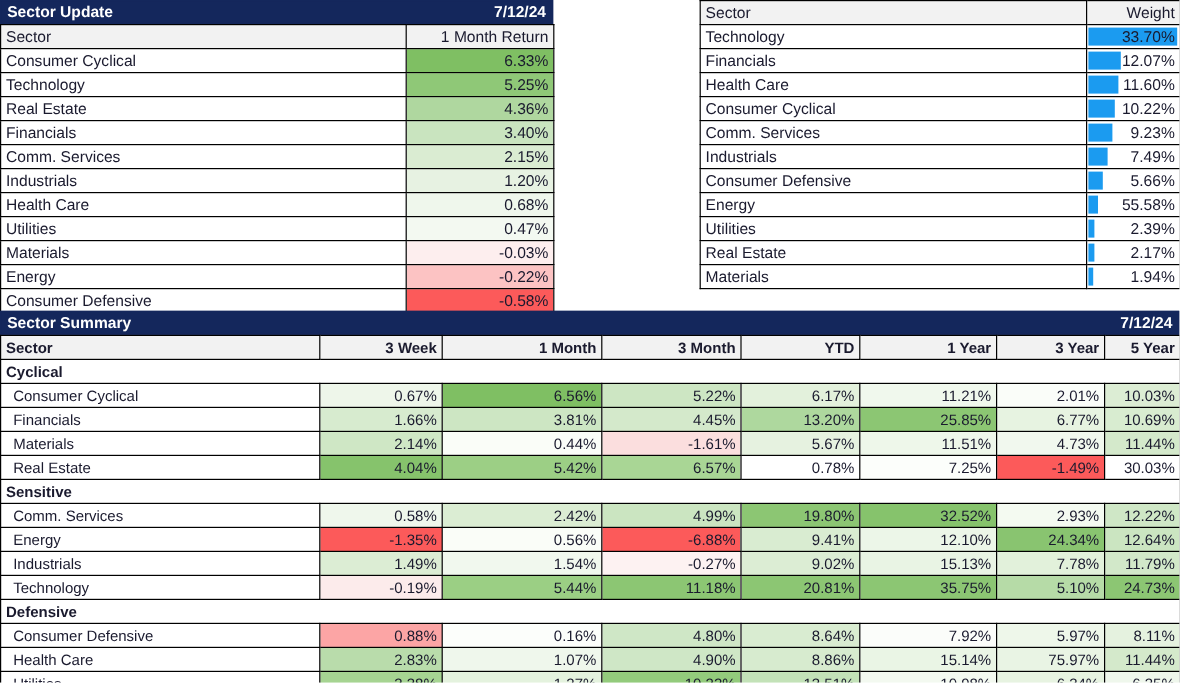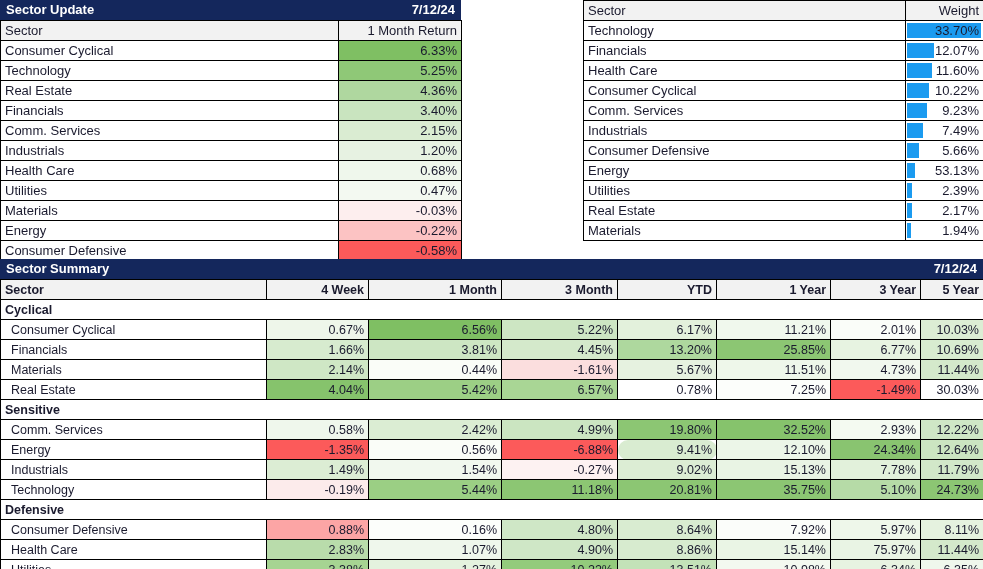--- a/index.html
+++ b/index.html
@@ -222,21 +222,21 @@
           <tr>
             <td class="lbl">Industrials</td>
             <td class="weightcell"><span class="bar" style="width: 16.4469px; background: rgb(27, 155, 240);"></span><span class="wtxt">7.49%</span></td>
           </tr>
           <tr>
             <td class="lbl">Consumer Defensive</td>
             <td class="weightcell"><span class="bar" style="width: 12.4285px; background: rgb(27, 155, 240);"></span><span class="wtxt">5.66%</span></td>
           </tr>
           <tr>
             <td class="lbl">Energy</td>
-            <td class="weightcell"><span class="bar" style="width: 7.75134px; background: rgb(27, 155, 240);"></span><span class="wtxt">53.13%</span></td>
+            <td class="weightcell"><span class="bar" style="width: 7.75134px; background: rgb(27, 155, 240);"></span><span class="wtxt">55.58%</span></td>
           </tr>
           <tr>
             <td class="lbl">Utilities</td>
             <td class="weightcell"><span class="bar" style="width: 5.24807px; background: rgb(27, 155, 240);"></span><span class="wtxt">2.39%</span></td>
           </tr>
           <tr>
             <td class="lbl">Real Estate</td>
             <td class="weightcell"><span class="bar" style="width: 4.76499px; background: rgb(27, 155, 240);"></span><span class="wtxt">2.17%</span></td>
           </tr>
           <tr>
@@ -259,21 +259,21 @@
           <col style="width:133px;">
         <col style="width:116px;">
           <col style="width:99px;">
           <col style="width:114px;">
         <col style="width:90px;">
           <col style="width:63px;">
       </colgroup>
       <tbody id="ss-head">
           <tr class="colhead-sum">
             <td class="sec">Sector</td>
-            <td class="num">4 Week</td>
+            <td class="num">3 Week</td>
             <td class="num">1 Month</td>
             <td class="num">3 Month</td>
             <td class="num">YTD</td>
             <td class="num">1 Year</td>
             <td class="num">3 Year</td>
             <td class="num">5 Year</td>
           </tr>
         </tbody>
       <tbody id="ss-body">
           <tr class="grouprow">
@@ -330,21 +330,21 @@
             <td class="num" style="background: rgb(140, 198, 115);">19.80%</td>
             <td class="num" style="background: rgb(134, 195, 108);">32.52%</td>
             <td class="num" style="background: rgb(244, 250, 241);">2.93%</td>
             <td class="num" style="background: rgb(207, 231, 198);">12.22%</td>
           </tr>
           <tr>
             <td class="sec indent">Energy</td>
             <td class="num" style="background: rgb(252, 90, 90);">-1.35%</td>
             <td class="num" style="background: rgb(250, 253, 248);">0.56%</td>
             <td class="num" style="background: rgb(252, 90, 90);">-6.88%</td>
-            <td class="num" style="background: rgb(217, 236, 209); border-radius: 10px;">9.41%</td>
+            <td class="num" style="background: rgb(217, 236, 209);">9.41%</td>
             <td class="num" style="background: rgb(236, 246, 232);">12.10%</td>
             <td class="num" style="background: rgb(137, 196, 112);">24.34%</td>
             <td class="num" style="background: rgb(203, 229, 193);">12.64%</td>
           </tr>
           <tr>
             <td class="sec indent">Industrials</td>
             <td class="num" style="background: rgb(220, 237, 212);">1.49%</td>
             <td class="num" style="background: rgb(241, 248, 238);">1.54%</td>
             <td class="num" style="background: rgb(253, 242, 242);">-0.27%</td>
             <td class="num" style="background: rgb(220, 237, 212);">9.02%</td>

